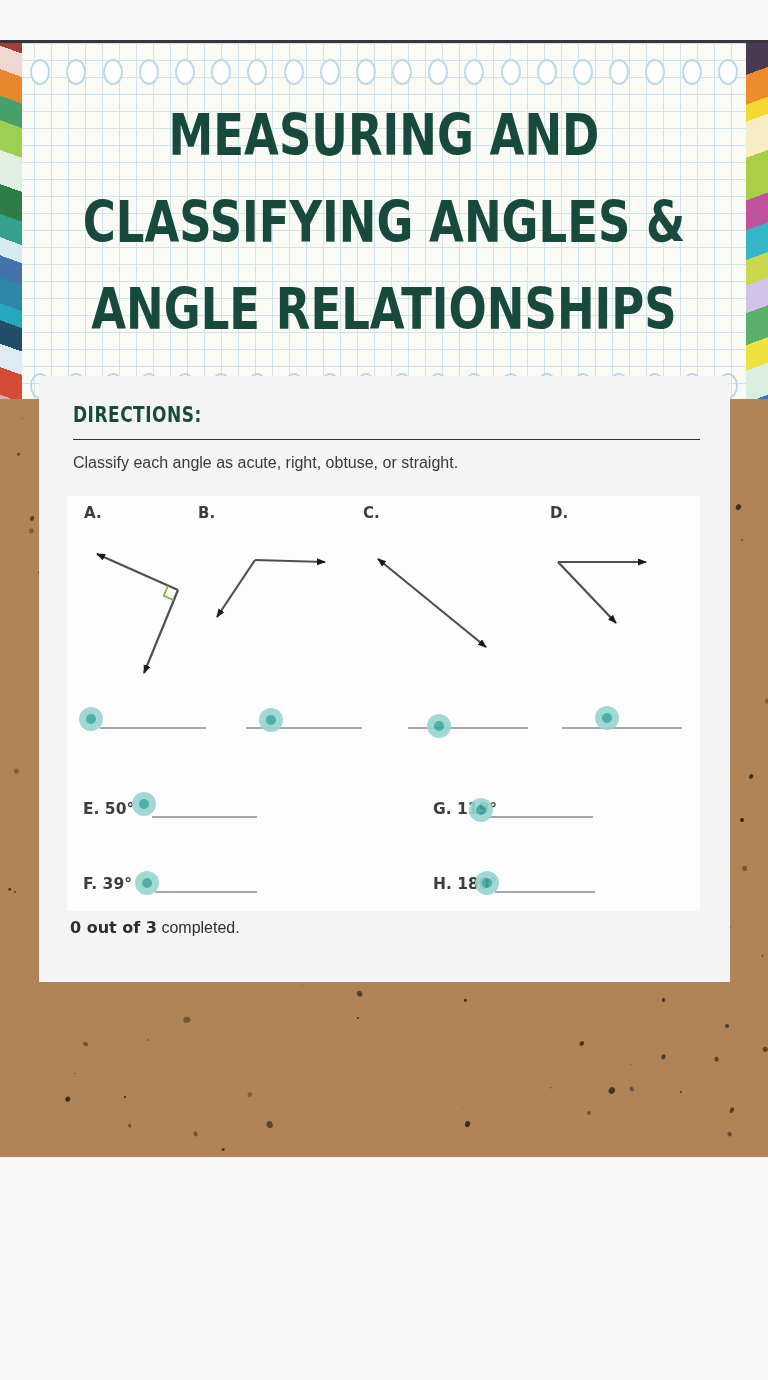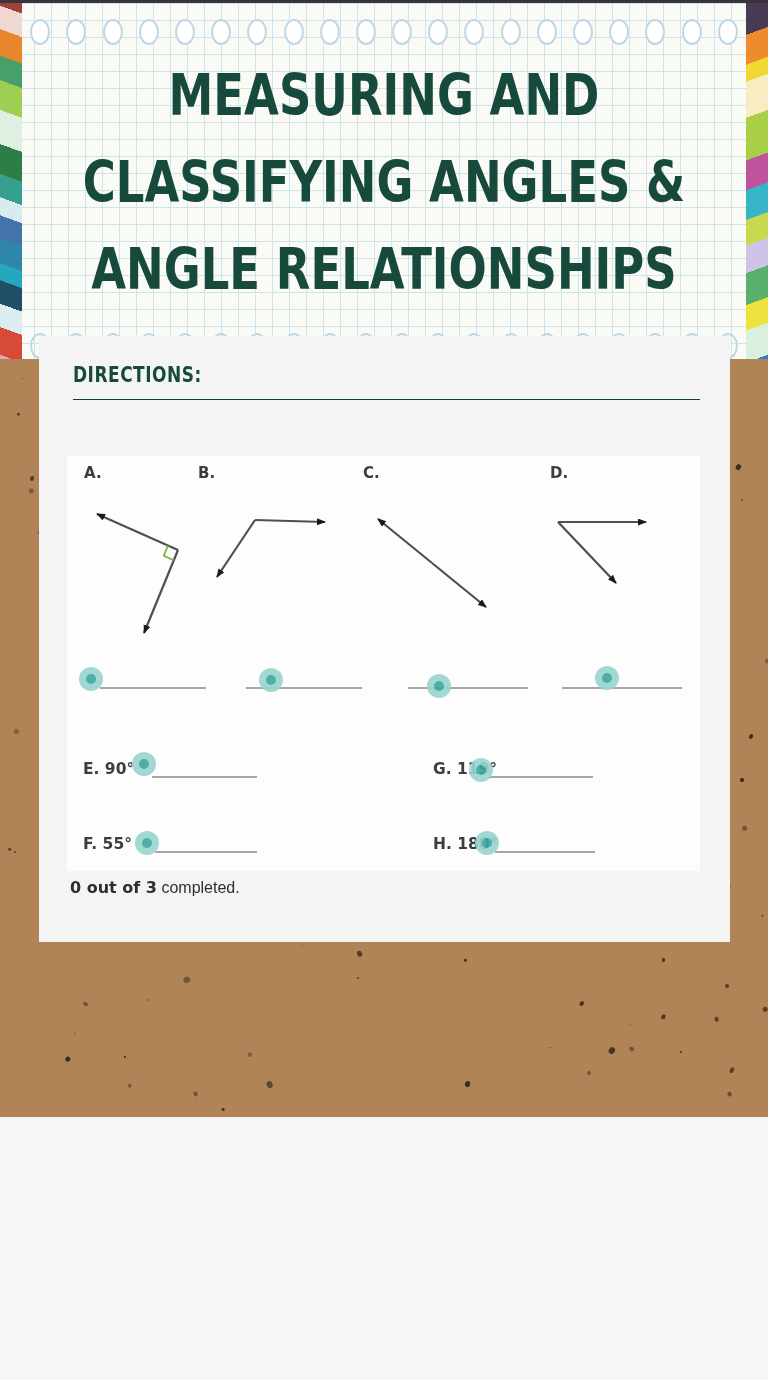--- a/index.html
+++ b/index.html
@@ -1,18 +1,18 @@
 <!DOCTYPE html>
 <html><head>
 <meta charset="utf-8">
 <style>
   html,body{margin:0;padding:0;}
   body{width:768px;height:1380px;position:relative;overflow:hidden;background:#f6f6f6;
        font-family:"Liberation Sans",sans-serif;}
-  .page{position:absolute;inset:0;}
+  .page{position:absolute;inset:0;margin-top:40px;}
 
   
   .header-paper{position:absolute;left:0;top:0;width:768px;height:362px;
     background-color:#f9fbf4;
     background-image:linear-gradient(#cfe3ef 1px,transparent 1px),
                      linear-gradient(90deg,#cfe3ef 1px,transparent 1px);
     background-size:17px 17px;border-top:3px solid #35353b;box-sizing:border-box;}
   .tape-left{position:absolute;left:0;top:0;width:22px;height:362px;
     background:linear-gradient(200deg,#a04038 0 10px,#f0d8d2 10px 32px,#e8862d 32px 57px,
       #45a169 57px 80px,#9ccf52 80px 108px,#dff0e2 108px 140px,#2e7d46 140px 168px,
@@ -266,20 +266,21 @@
       <div class="speck" style="left: 726.8px; top: 733.4px; width: 4.9px; height: 4.4px; opacity: 0.55; transform: rotate(50deg);"></div>
       <div class="speck" style="left: 461.7px; top: 709.4px; width: 1.1px; height: 1.3px; opacity: 0.39; transform: rotate(76deg);"></div>
       <div class="speck" style="left: 679.5px; top: 691.8px; width: 1.8px; height: 1.8px; opacity: 0.8; transform: rotate(158deg);"></div>
     </div>
 
   <div class="footer-area"></div>
 
   <div class="card">
     <h2 class="directions">DIRECTIONS:</h2>
     <hr class="rule">
+    <p class="instruction">Classify each angle as acute, right, obtuse, or straight.</p>
 
     <div class="sheet">
       <svg width="633" height="415" viewBox="0 0 633 415">
         <defs>
           <marker id="ah" markerWidth="10" markerHeight="8" refX="8" refY="3.5" orient="auto" markerUnits="userSpaceOnUse">
             <path d="M0,0 L9,3.5 L0,7 Z" fill="#1a1a1a"></path>
           </marker>
         </defs>
 
         <g stroke="#4f4f4f" stroke-width="2.2" fill="none">
@@ -313,22 +314,22 @@
           <line x1="422" y1="321" x2="526" y2="321"></line>
           <line x1="428" y1="396" x2="528" y2="396"></line>
         </g>
       </svg>
 
       <span class="ang-label" style="left:17px;top:8px">A.</span>
       <span class="ang-label" style="left:131px;top:8px">B.</span>
       <span class="ang-label" style="left:296px;top:8px">C.</span>
       <span class="ang-label" style="left:483px;top:8px">D.</span>
 
-      <span class="meas-label" style="left:16px;top:304px">E. 90°</span>
-      <span class="meas-label" style="left:16px;top:379px">F. 55°</span>
+      <span class="meas-label" style="left:16px;top:304px">E. 50°</span>
+      <span class="meas-label" style="left:16px;top:379px">F. 39°</span>
       <span class="meas-label" style="left:366px;top:304px">G. 119°</span>
       <span class="meas-label" style="left:366px;top:379px">H. 180°</span>
 
       <div class="dot" style="left:12px;top:211px"></div>
       <div class="dot" style="left:192px;top:212px"></div>
       <div class="dot" style="left:360px;top:218px"></div>
       <div class="dot" style="left:528px;top:210px"></div>
       <div class="dot" style="left:65px;top:296px"></div>
       <div class="dot" style="left:68px;top:375px"></div>
       <div class="dot" style="left:402px;top:302px"></div>

